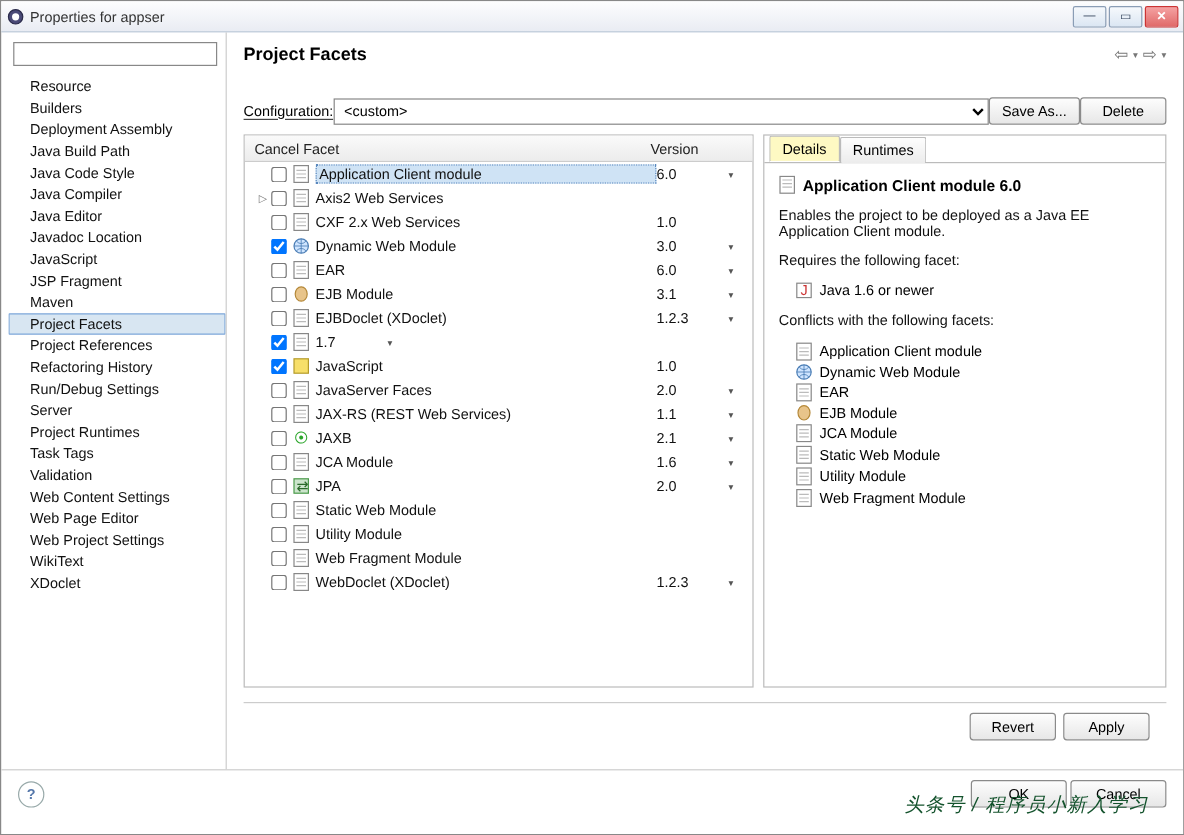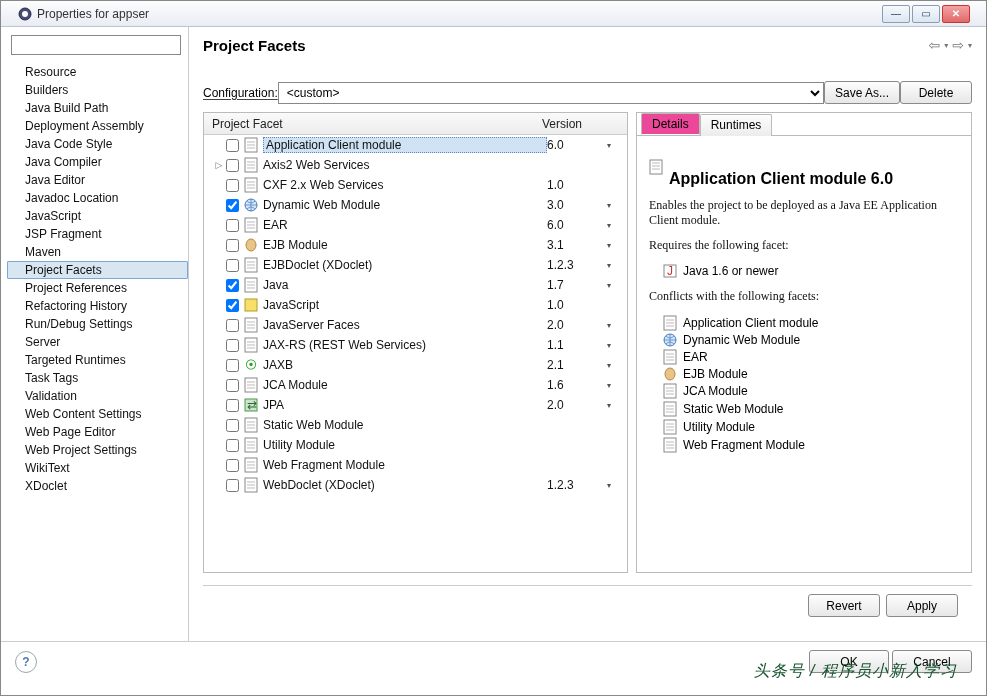--- a/index.html
+++ b/index.html
@@ -1,17 +1,17 @@
 <!DOCTYPE html>
 <html><head>
 <meta charset="utf-8">
 <style>
 * { box-sizing: border-box; margin: 0; padding: 0; font-family: "Segoe UI", Tahoma, sans-serif; font-size: 12px; }
 body { background: #fff; width: 987px; height: 696px; overflow: hidden; border: 1px solid #888; }
-.titlebar { height: 26px; background: linear-gradient(#fdfdfe,#e9ecf3); border-bottom: 1px solid #b9c6d6; display: flex; align-items: center; padding: 0 16px; }
+.titlebar { height: 26px; background: linear-gradient(#fdfdfe,#e9ecf3); border-bottom: 1px solid #b9c6d6; display: flex; align-items: center; padding: 0 4px; }
 .titlebar .tb-icon { width: 16px; height: 16px; margin-right: 4px; display:inline-flex; align-items:center; justify-content:center;}
 .titlebar .title { flex: 1; color: #333; }
 .winbtns { display: flex; gap: 2px; }
 .winbtn { width: 28px; height: 18px; border: 1px solid #8a9db5; background: linear-gradient(#f6f9fc,#dbe6f3); border-radius: 2px; display:flex; align-items:center; justify-content:center; font-size:10px; color:#2a3b52;}
 .winbtn.close { background: linear-gradient(#f5a2a2,#e06a6a); border-color:#c33; color:#fff; font-weight:bold;}
 .content { display: flex; height: 614px; }
 .sidebar { width: 188px; border-right: 1px solid #ccc; padding: 6px 0 6px 6px; display:flex; flex-direction:column; }
 .sidebar input.filter { width: 170px; height: 20px; border: 1px solid #888; margin: 2px 0 8px 4px; padding: 0 3px; }
 .sidebar .tree { flex:1; overflow:auto; }
 .sidebar .tree-item { padding: 2px 8px 2px 18px; cursor: default; color:#111; }
@@ -37,25 +37,25 @@
 .frow .expander{width:14px; display:inline-flex; justify-content:center; color:#777; font-size:9px;}
 .frow input[type=checkbox]{width:13px; height:13px; margin-right:4px;}
 .frow .ficon{width:16px; height:16px; margin-right:4px; display:inline-flex; align-items:center; justify-content:center;}
 .frow .fname{flex:1; color:#111;}
 .frow.selected .fname{background:#cfe3f5; border:1px dotted #5a88bd; padding:0 2px;}
 .frow .fver{width:60px; color:#111;}
 .frow .fdd{width:20px; color:#555; font-size:8px;}
 .detailpane { width:336px; display:flex; flex-direction:column;}
 .tabs { display:flex; height:23px; border-bottom:1px solid #bbb; padding-left:4px; gap:-1px;}
 .tab { border:1px solid #bbb; border-bottom:none; background:linear-gradient(#fdfdfd,#ececec); padding:3px 10px 0; border-radius:2px 2px 0 0; position:relative; top:1px;}
-.tab.active{background:#ec4899; top:0px; border-bottom:1px solid #fff;}
+.tab.active{background:#fef9c3; top:0px; border-bottom:1px solid #fff;}
 .detailbody { flex:1; padding:10px 12px; overflow:auto;}
 .detailbody .dtitle{display:flex; align-items:center; gap:6px; margin-bottom:10px;}
-.detailbody .dtitle b{font-size:16px;margin-top:24px;}
-.detailbody p{margin-bottom:10px; color:#111;font-family:Liberation Serif, serif;}
+.detailbody .dtitle b{font-size:13px;}
+.detailbody p{margin-bottom:10px; color:#111;}
 .ditem{display:flex; align-items:center; gap:6px; padding:1px 0 1px 14px;}
 .footer { height:56px; border-top:1px solid #ccc; margin-top:4px; display:flex; justify-content:flex-end; align-items:flex-start; padding:8px 14px 0 0; gap:6px;}
 .bottombar { height:40px; border-top:1px solid #ccc; display:flex; align-items:center; justify-content:space-between; padding:0 14px;}
 .help{width:22px; height:22px; border-radius:50%; border:1px solid #9aa; color:#5577aa; display:flex; align-items:center; justify-content:center; font-weight:bold;}
 .watermark{position:absolute; right:30px; bottom:14px; color:#14532d; font-size:16px; font-style:italic; letter-spacing:1px; pointer-events:none;}
 svg{display:block;}
 </style>
 </head>
 <body>
 
@@ -74,35 +74,35 @@
   </div>
 </div>
 
 <div class="content">
 
   <div class="sidebar">
     <input class="filter" type="text" placeholder="" style="">
     <div class="tree" id="sidebar-tree">
         <div class="tree-item">Resource</div>
         <div class="tree-item">Builders</div>
+        <div class="tree-item">Deployment Assembly</div>
         <div class="tree-item">Java Build Path</div>
-        <div class="tree-item">Deployment Assembly</div>
         <div class="tree-item">Java Code Style</div>
         <div class="tree-item">Java Compiler</div>
         <div class="tree-item">Java Editor</div>
         <div class="tree-item">Javadoc Location</div>
         <div class="tree-item">JavaScript</div>
         <div class="tree-item">JSP Fragment</div>
         <div class="tree-item">Maven</div>
         <div class="tree-item selected">Project Facets</div>
         <div class="tree-item">Project References</div>
         <div class="tree-item">Refactoring History</div>
         <div class="tree-item">Run/Debug Settings</div>
         <div class="tree-item">Server</div>
-        <div class="tree-item">Targeted Runtimes</div>
+        <div class="tree-item">Project Runtimes</div>
         <div class="tree-item">Task Tags</div>
         <div class="tree-item">Validation</div>
         <div class="tree-item">Web Content Settings</div>
         <div class="tree-item">Web Page Editor</div>
         <div class="tree-item">Web Project Settings</div>
         <div class="tree-item">WikiText</div>
         <div class="tree-item">XDoclet</div>
       </div>
   </div>
 
@@ -121,21 +121,21 @@
       <div class="configrow">
         <label>Configuration:</label>
         <select><option id="cfgopt">&lt;custom&gt;</option></select>
         <button class="btn">Save As...</button>
         <button class="btn">Delete</button>
       </div>
 
       <div class="panes">
         <div class="facetpane">
           <div class="fheader">
-            <div class="col-facet">Project Facet</div>
+            <div class="col-facet">Cancel Facet</div>
             <div class="col-version">Version</div>
           </div>
           <div class="flist" id="flist">
               <div class="frow selected">
                 <span class="expander"></span>
                 <input type="checkbox" style="">
                 <span class="ficon">
                   <svg width="14" height="16">
                     <rect x="1" y="1" width="12" height="14" fill="#fff" stroke="#888"></rect>
                     <line x1="3" y1="5" x2="11" y2="5" stroke="#bbb"></line>
@@ -236,21 +236,20 @@
                 <span class="expander"></span>
                 <input type="checkbox" checked="" style="">
                 <span class="ficon">
                   <svg width="14" height="16">
                     <rect x="1" y="1" width="12" height="14" fill="#fff" stroke="#888"></rect>
                     <line x1="3" y1="5" x2="11" y2="5" stroke="#bbb"></line>
                     <line x1="3" y1="8" x2="11" y2="8" stroke="#bbb"></line>
                     <line x1="3" y1="11" x2="11" y2="11" stroke="#bbb"></line>
                   </svg>
                 </span>
-                <span class="fname">Java</span>
                 <span class="fver">1.7</span>
                 <span class="fdd">▾</span>
               </div>
               <div class="frow">
                 <span class="expander"></span>
                 <input type="checkbox" checked="" style="">
                 <span class="ficon">
                   <svg width="14" height="14">
                     <rect x="1" y="1" width="12" height="12" fill="#f7df6a" stroke="#b59b2a"></rect>
                   </svg>

